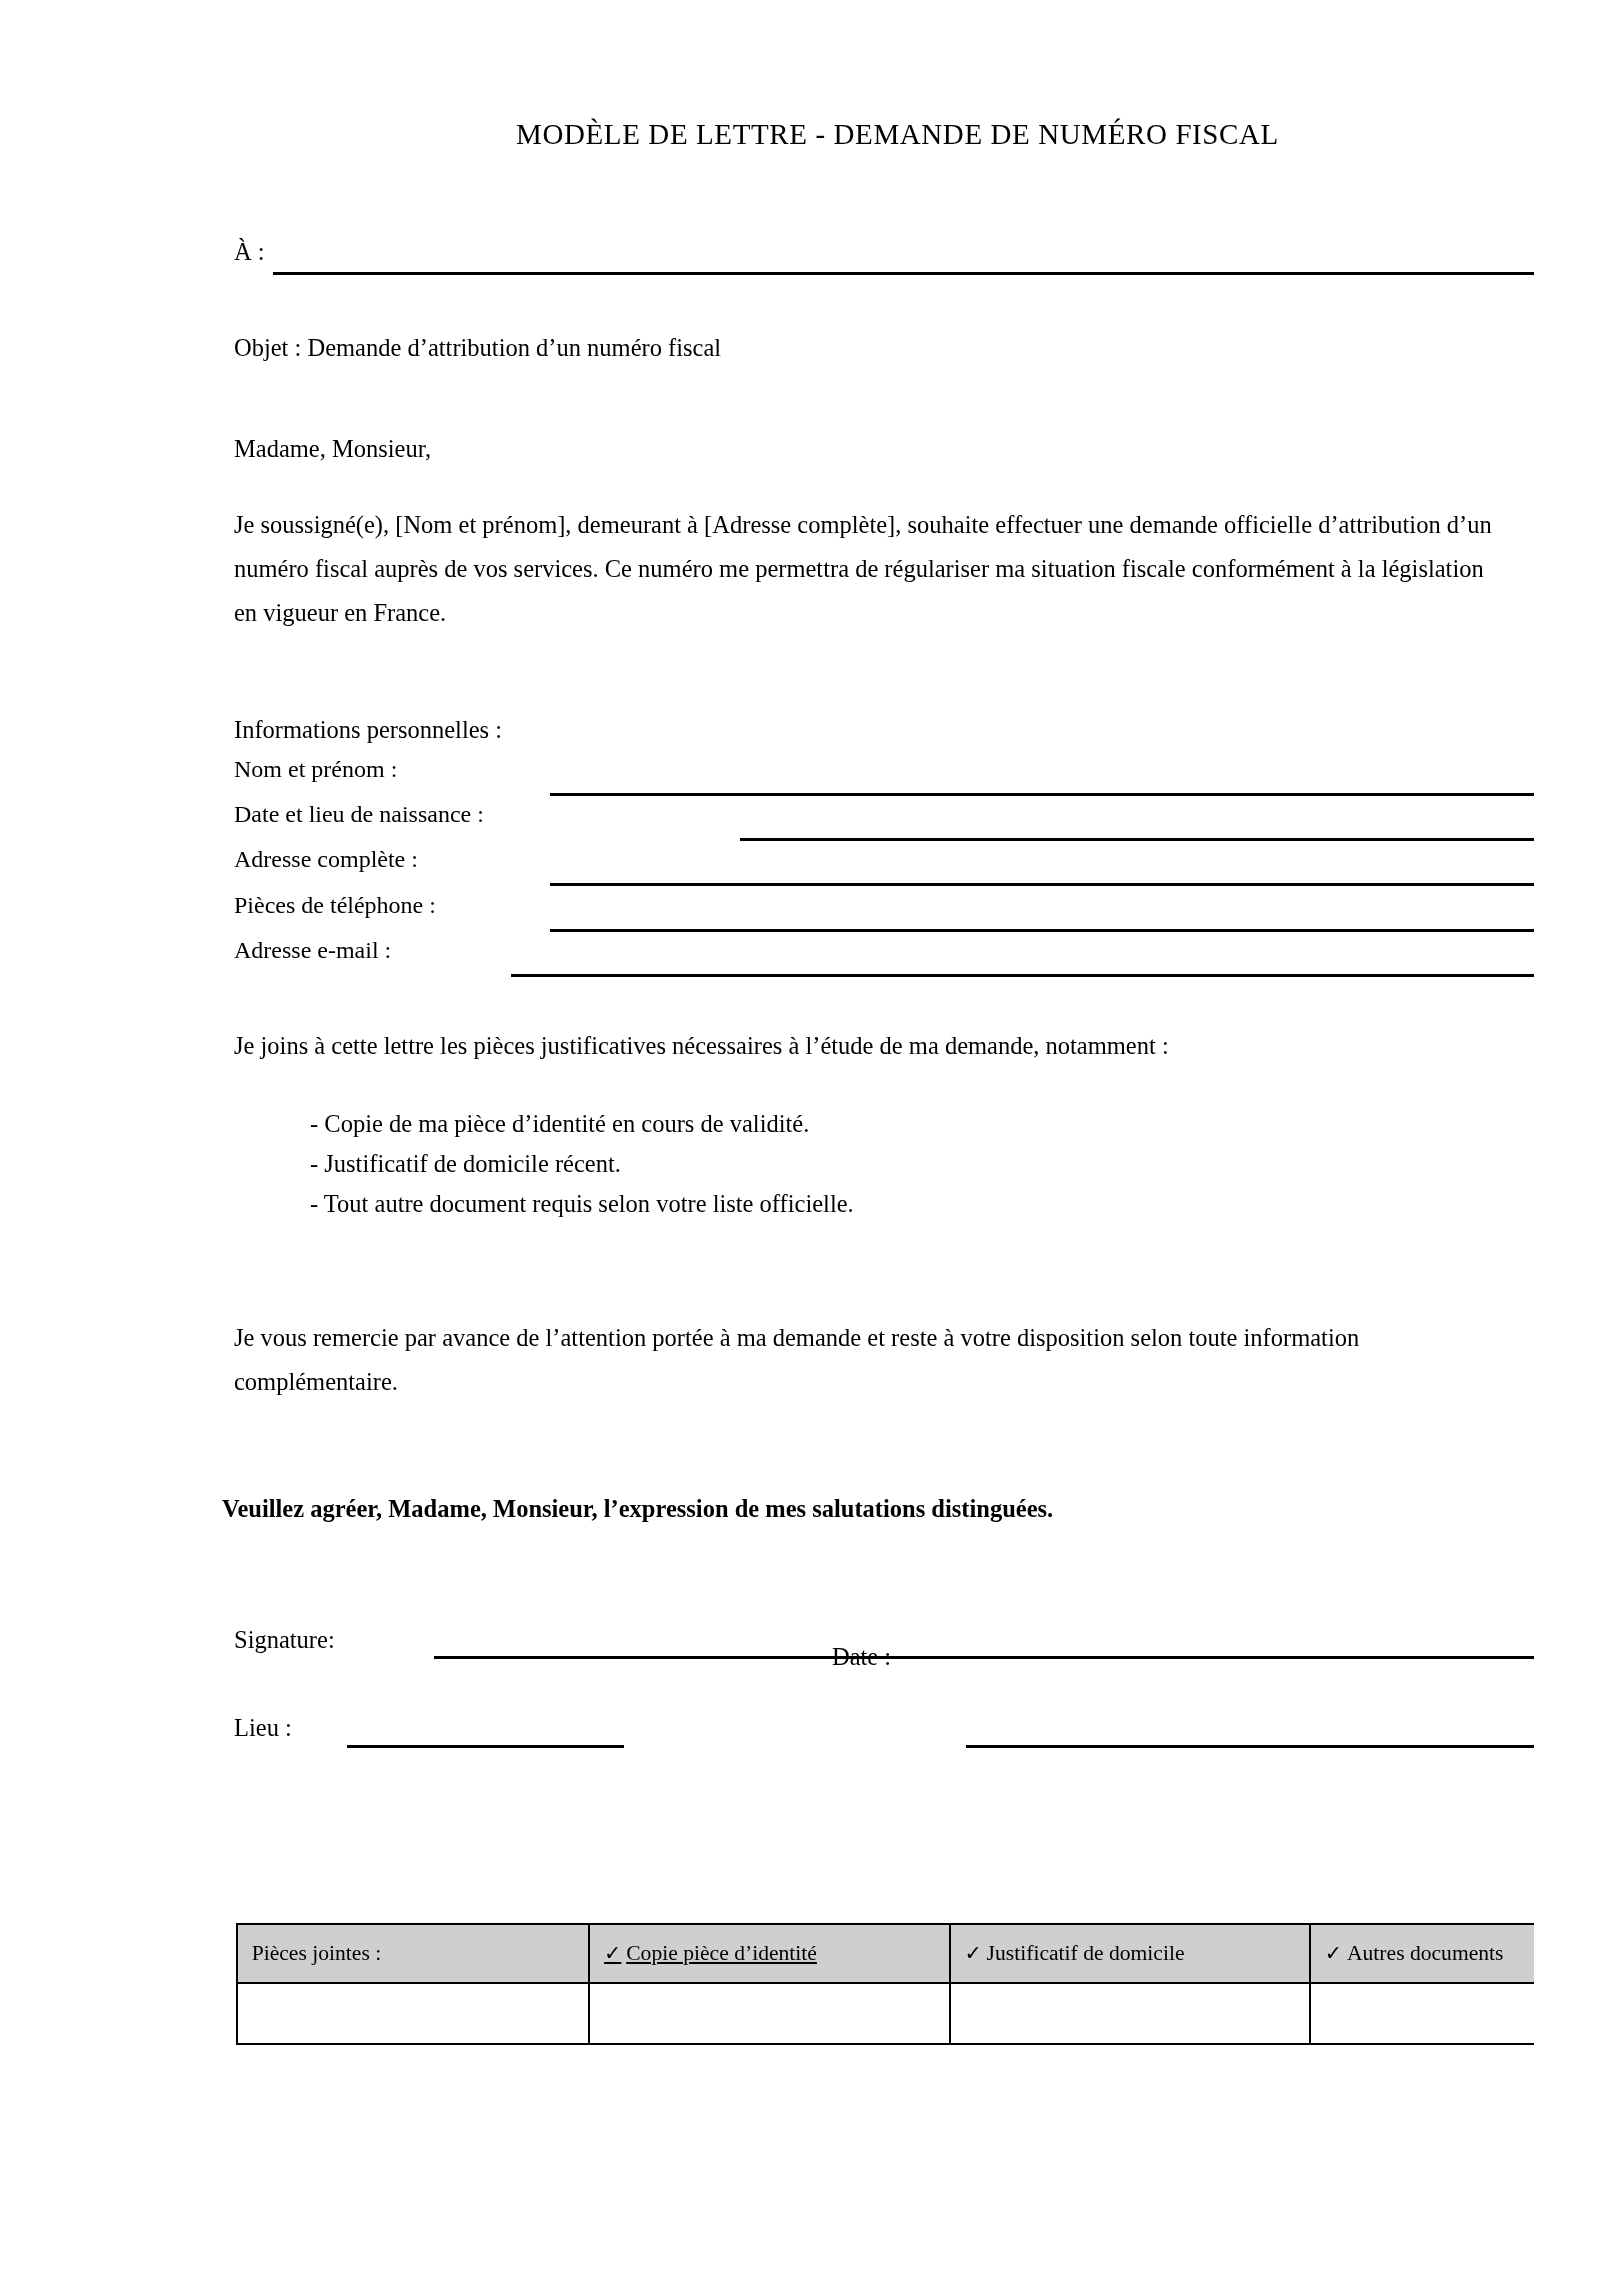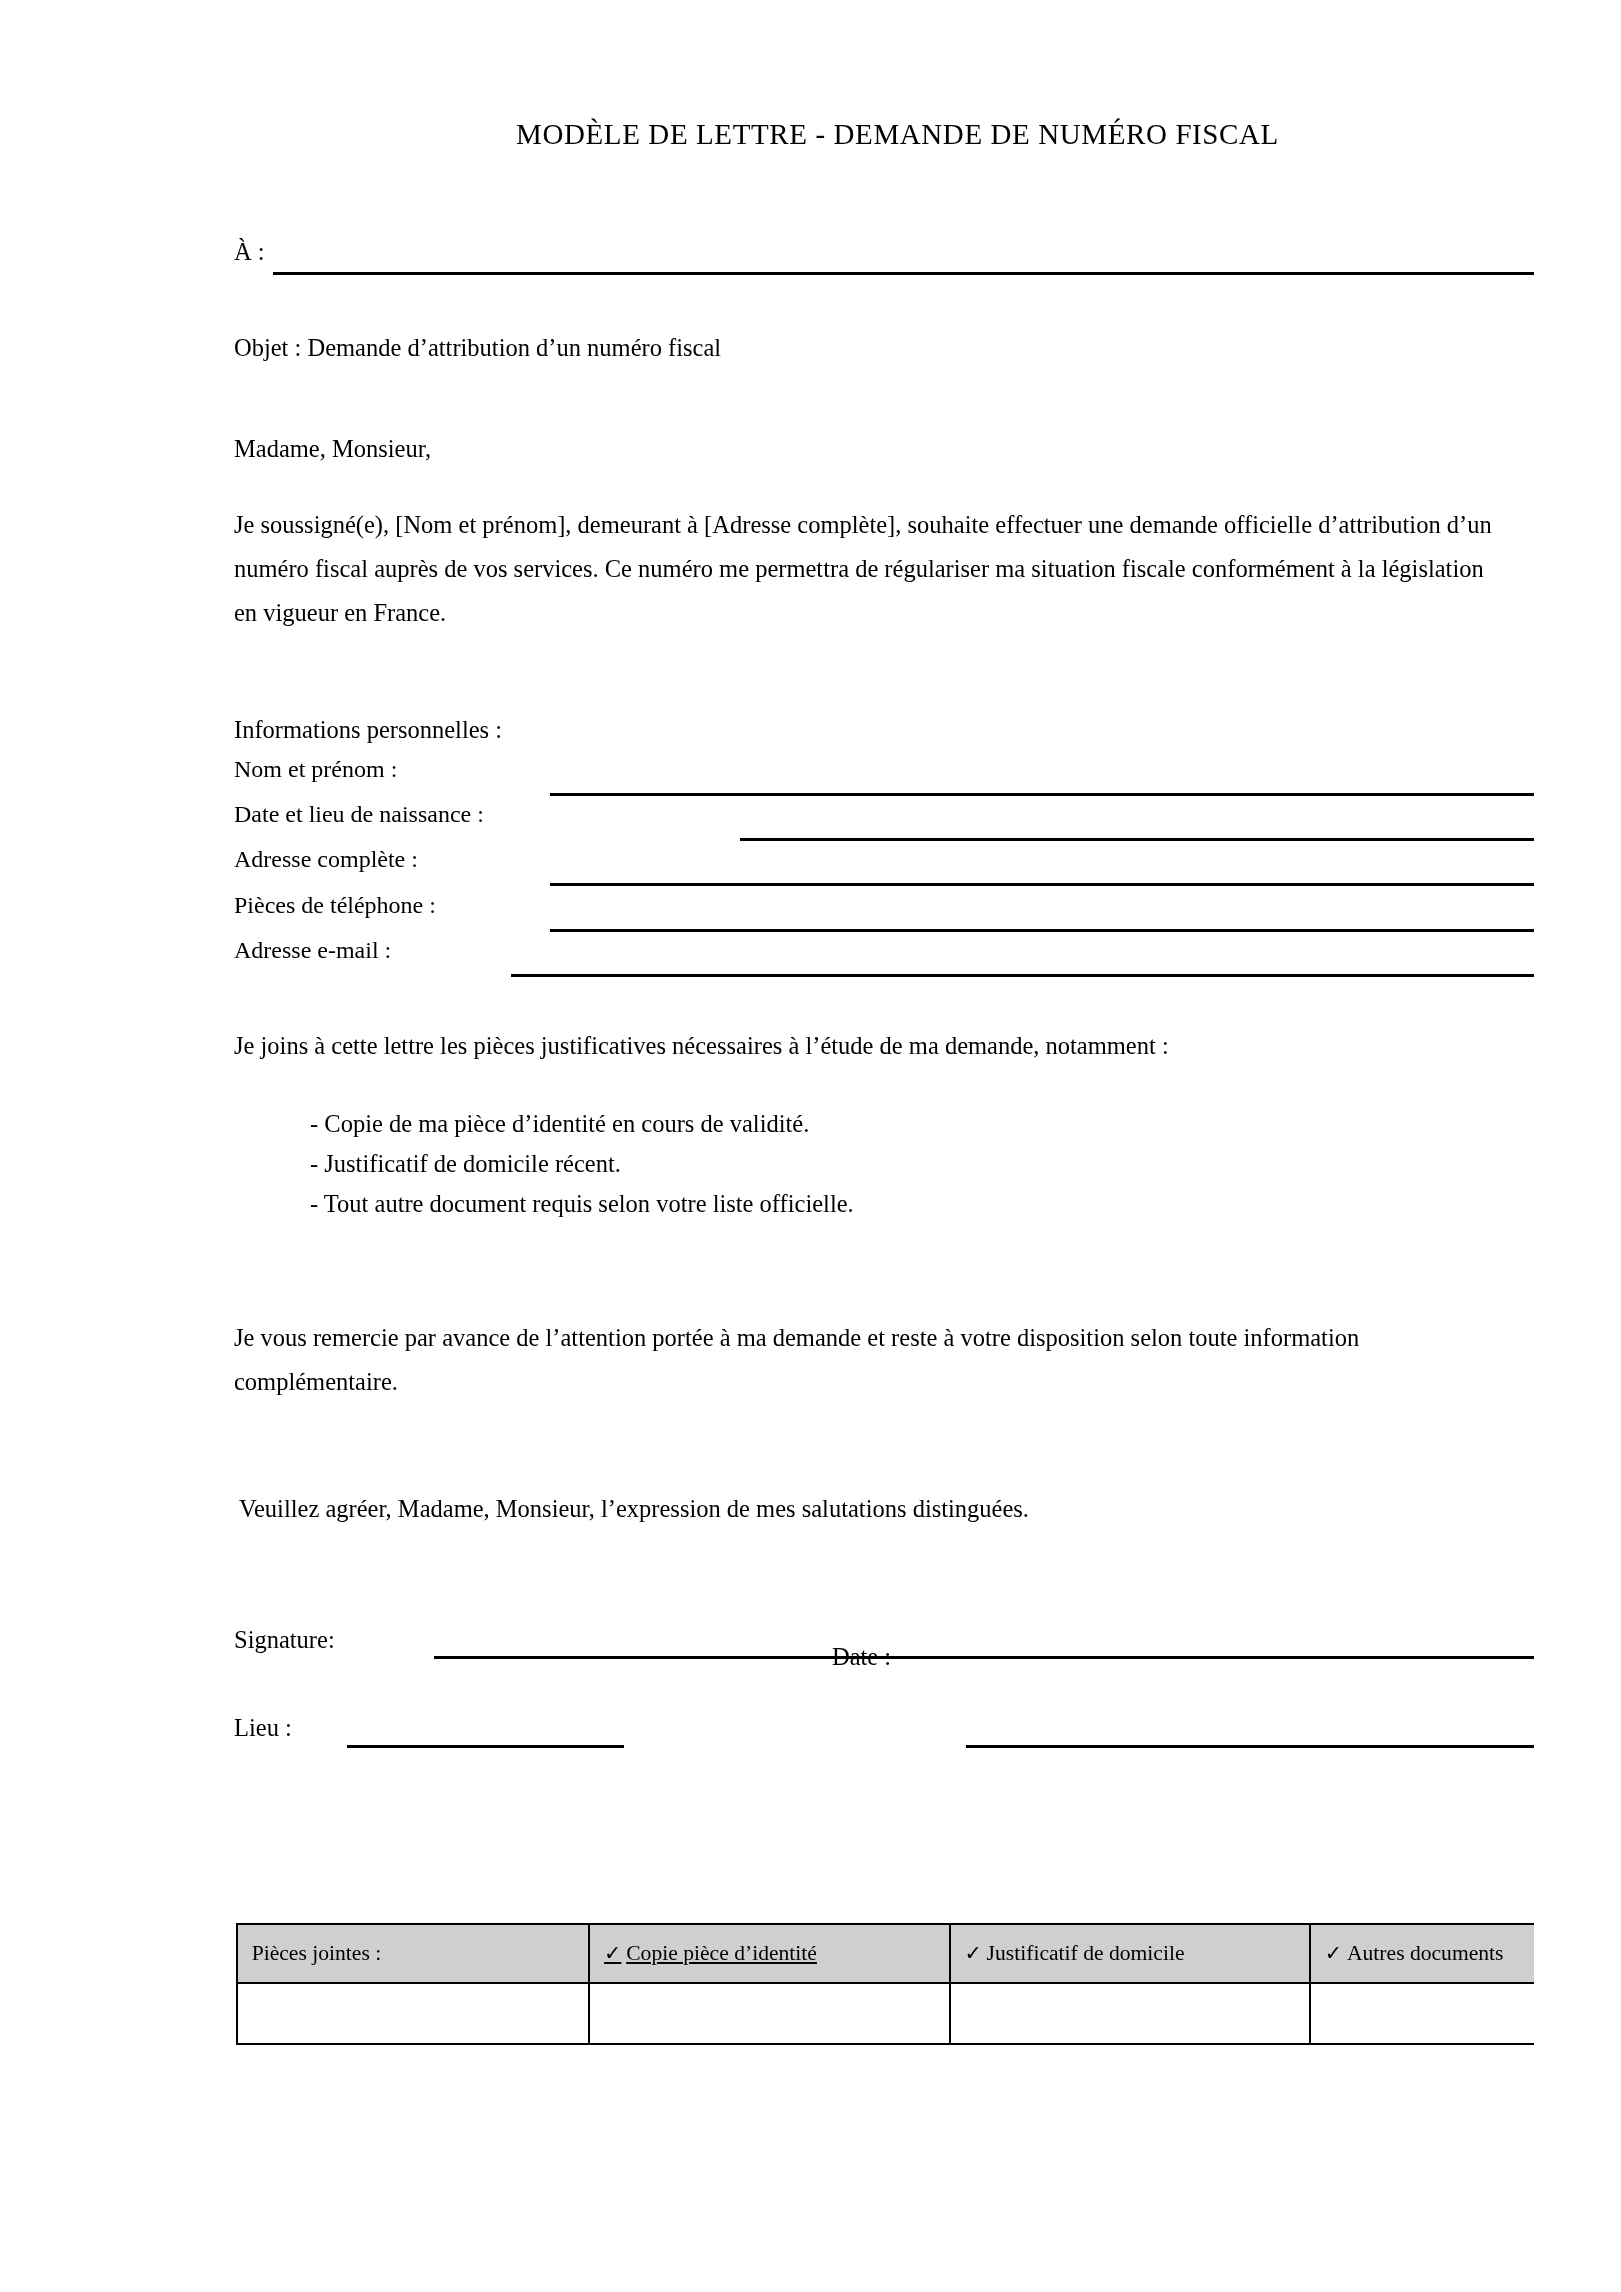--- a/index.html
+++ b/index.html
@@ -139,21 +139,21 @@
   <div class="rule" style="left:424px; top:974px; width:1042px;"></div>
 
   <div class="txt" style="left:147px; top:1025px;">Je joins à cette lettre les pièces justificatives nécessaires à l’étude de ma demande, notamment :</div>
 
   <div class="list-item" style="top:1110px;">- Copie de ma pièce d’identité en cours de validité.</div>
   <div class="list-item" style="top:1150px;">- Justificatif de domicile récent.</div>
   <div class="list-item" style="top:1190px;">- Tout autre document requis selon votre liste officielle.</div>
 
   <div class="para" style="top:1316px;">Je vous remercie par avance de l’attention portée à ma demande et reste à votre disposition selon toute information complémentaire.</div>
 
-  <div class="txt" style="left:152px; top:1488px;">Veuillez agréer, Madame, Monsieur, l’expression de mes salutations distinguées.</div>
+  <div class="txt" style="left:135px; top:1488px;font-weight:bold;">Veuillez agréer, Madame, Monsieur, l’expression de mes salutations distinguées.</div>
 
   <div class="txt" style="left:147px; top:1619px;">Signature:</div>
   <div class="rule" style="left:347px; top:1656px; width:1119px;"></div>
 
   <div class="txt" style="left:147px; top:1707px;">Lieu :</div>
   <div class="rule" style="left:260px; top:1745px; width:277px;"></div>
 
   <div class="txt" style="left:745px; top:1636px;">Date :</div>
   <div class="rule" style="left:879px; top:1745px; width:587px;"></div>
 

